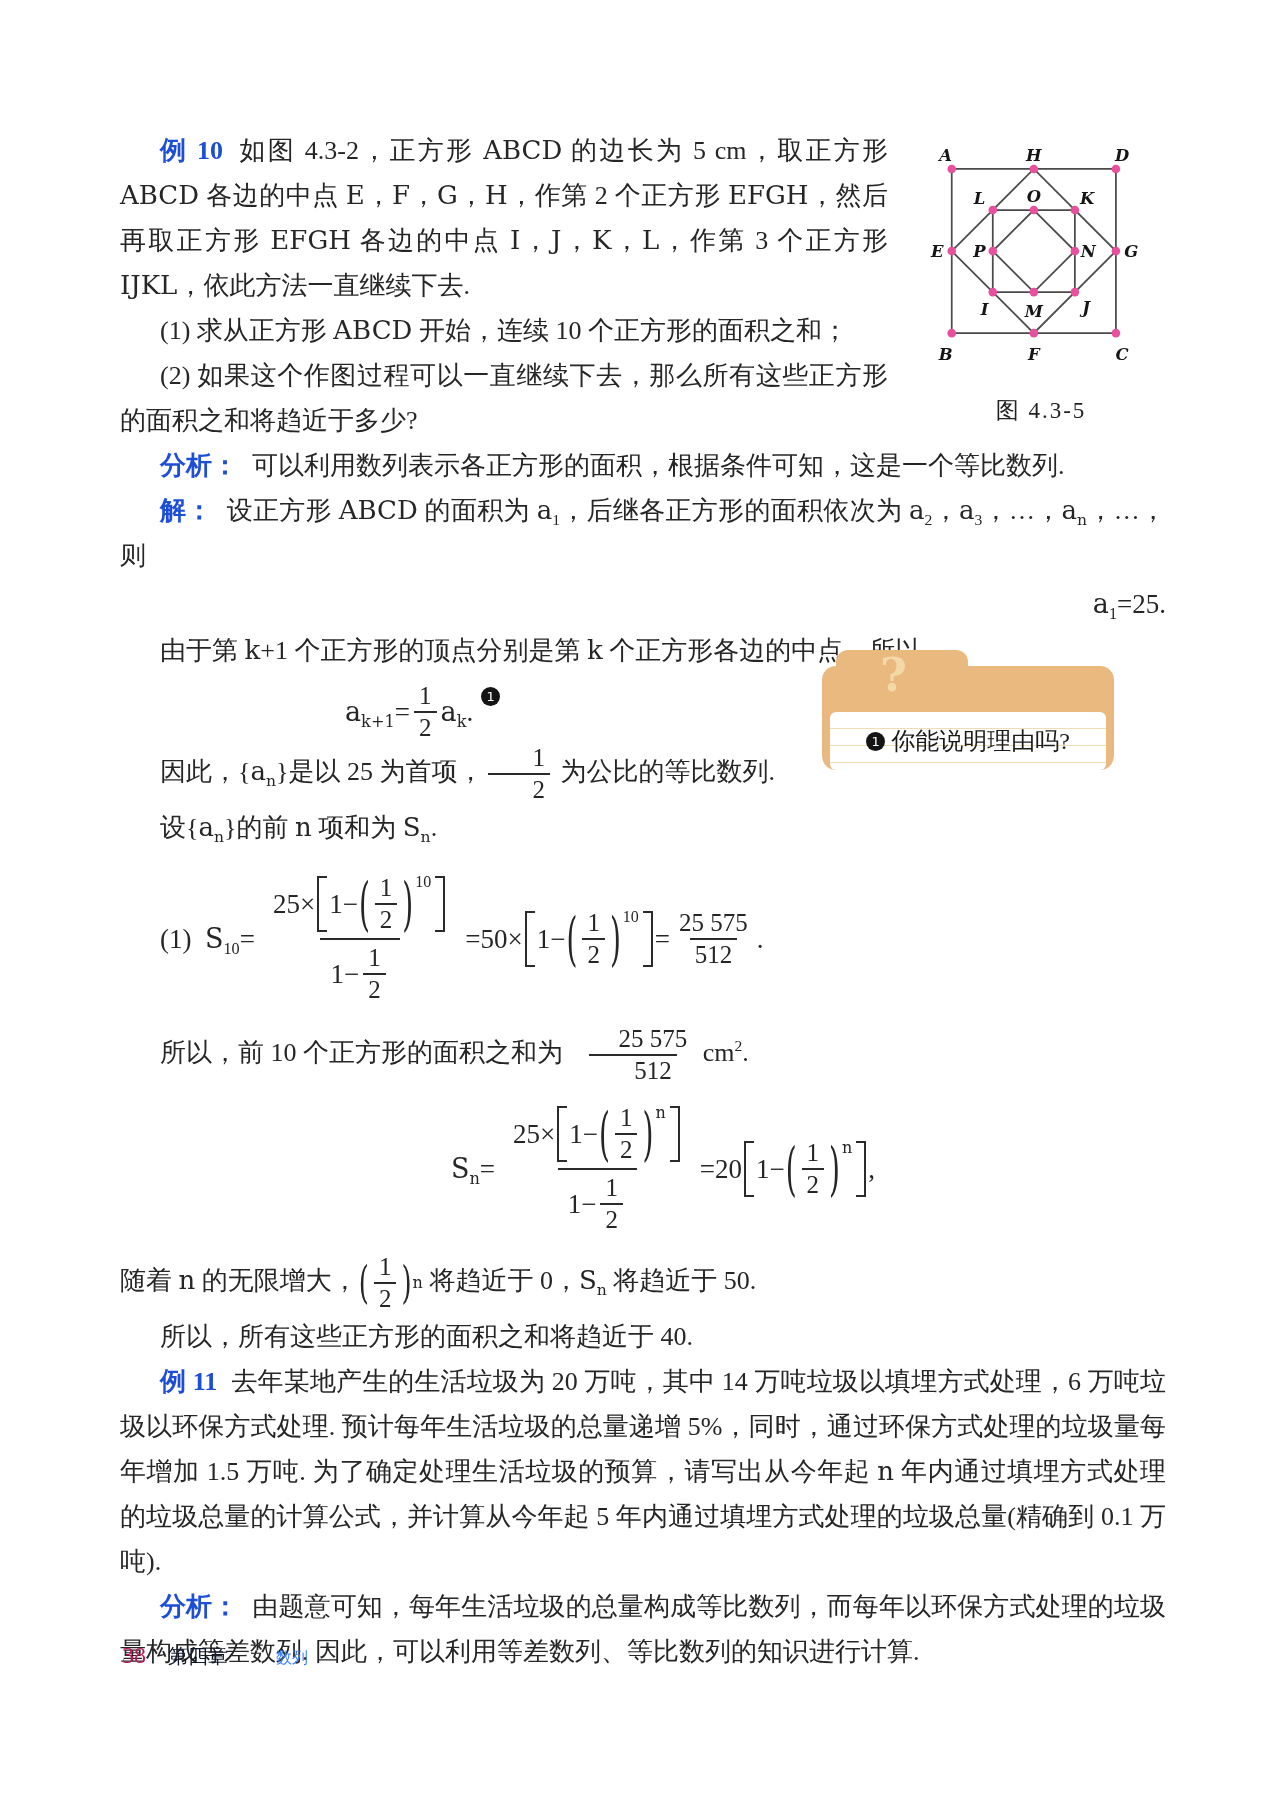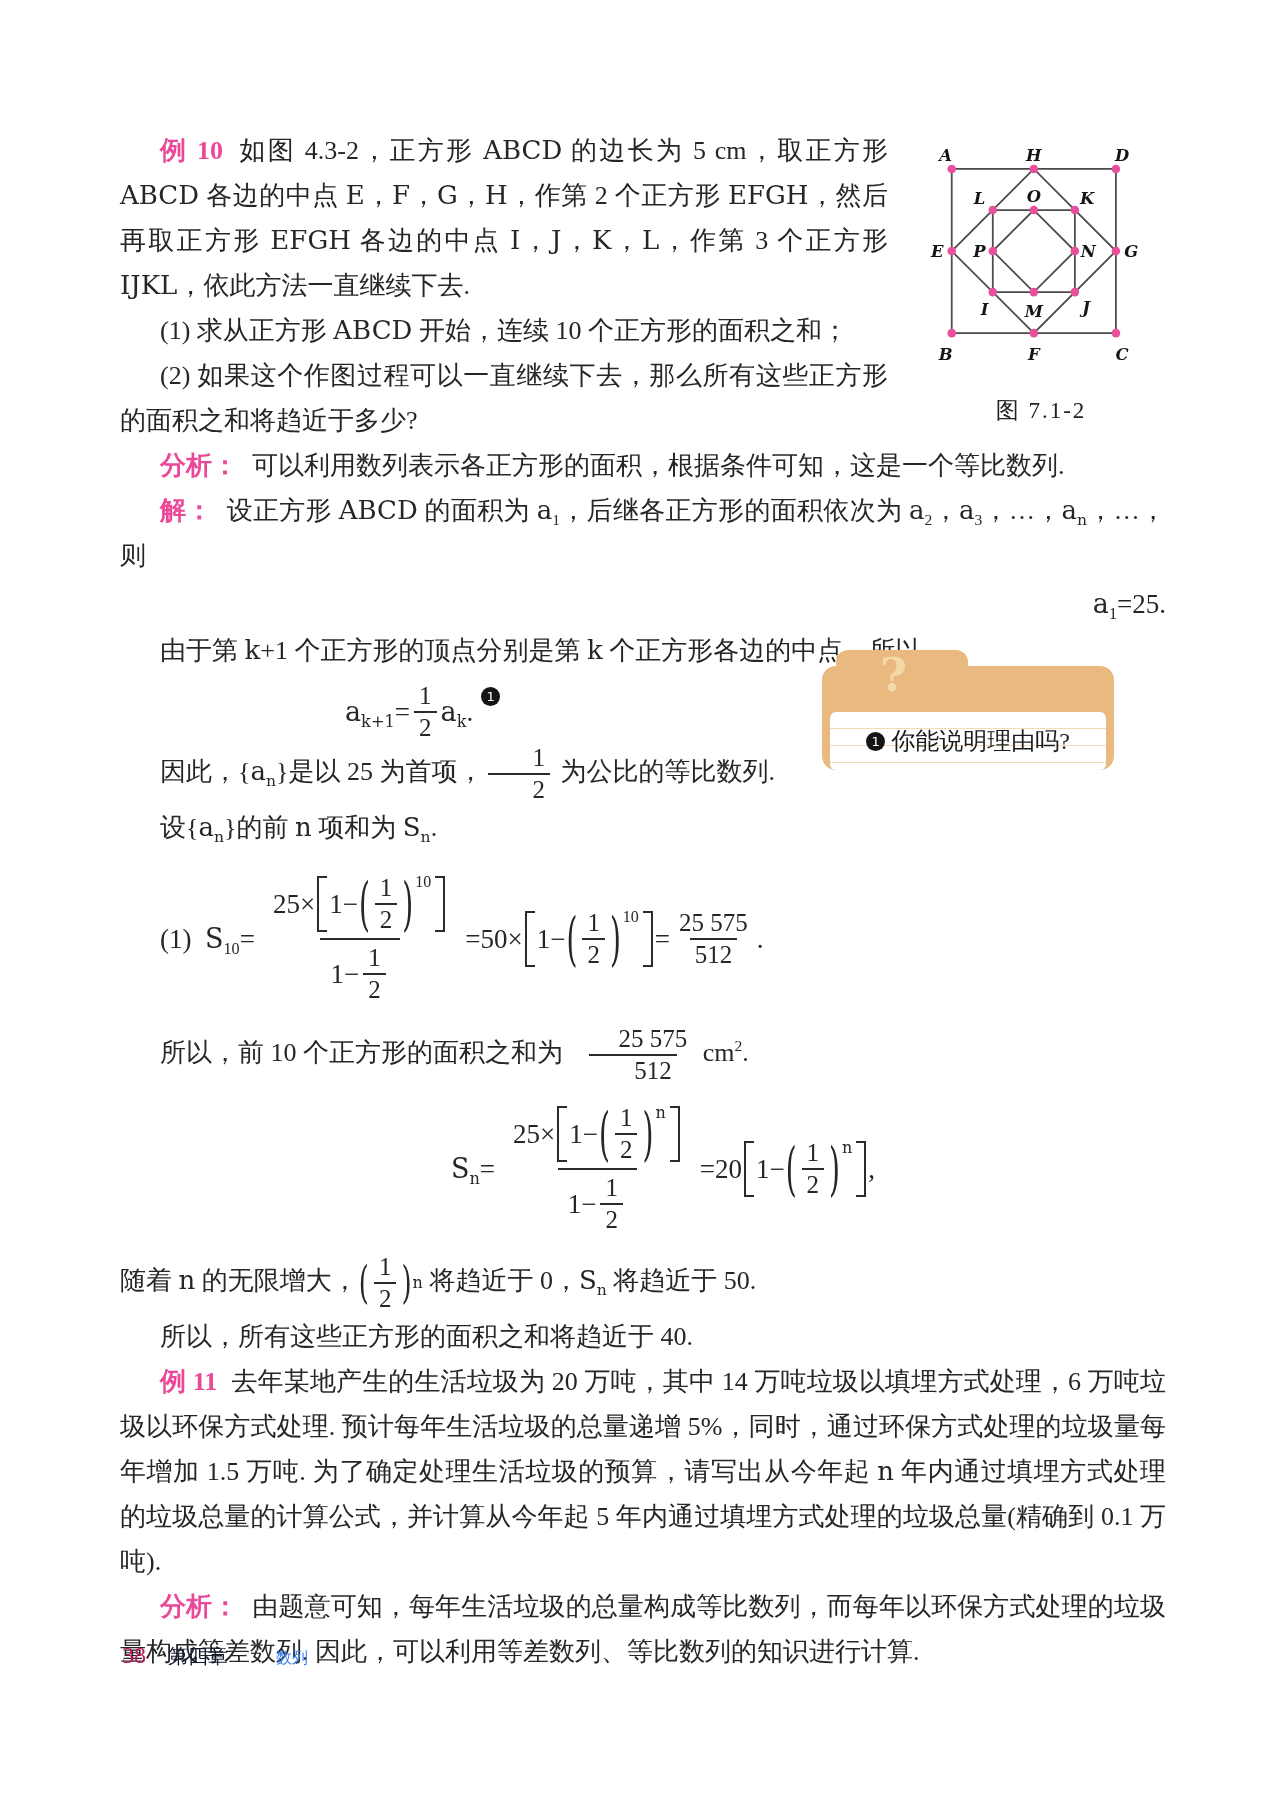--- a/index.html
+++ b/index.html
@@ -6,21 +6,21 @@
   body {
     width:1287px; height:1799px; background:#ffffff; position:relative;
     font-family:"Liberation Serif","DejaVu Serif",serif; color:#262626;
     overflow:hidden;
   }
   .page { position:absolute; inset:0; }
   .content { position:absolute; left:120px; top:128px; width:1046px; }
 
   p.para { font-size:26px; line-height:45px; margin:0; text-align:justify; }
   .indent { text-indent:40px; }
-  .blab { color:#ec4899; font-weight:bold; margin-right:14px; }
+  .blab { color:#1d4ed8; font-weight:bold; margin-right:14px; }
   .iv { font-family:"DejaVu Serif",serif; }
   sub { font-size:60%; line-height:0; }
   sup { font-size:60%; line-height:0; }
 
   
   .fig { float:right; width:250px; margin:2px 0 4px 28px; text-align:center; }
   .fig svg { width:236px; display:block; margin:0 auto; }
   .fig figcaption { font-size:23px; margin-top:8px; color:#222; letter-spacing:2px; }
   .flabels text { font-family:"DejaVu Serif",serif; font-style:italic; font-weight:600;
                   font-size:16px; fill:#151515; text-anchor:middle; }
@@ -131,21 +131,21 @@
             <text x="161" y="124">N</text>
             <text x="203" y="124">G</text>
             <text x="60" y="180">I</text>
             <text x="108" y="182">M</text>
             <text x="159" y="178">J</text>
             <text x="22" y="224">B</text>
             <text x="108" y="224">F</text>
             <text x="194" y="224">C</text>
           </g>
         </svg>
-        <figcaption>图 7.1-2</figcaption>
+        <figcaption>图 4.3-5</figcaption>
       </figure>
 
       <p class="para indent"><span class="blab">例 10</span><span>如图 4.3-2，正方形 <span class="iv">ABCD</span> 的边长为 5 cm，取正方形 <span class="iv">ABCD</span> 各边的中点 <span class="iv">E</span>，<span class="iv">F</span>，<span class="iv">G</span>，<span class="iv">H</span>，作第 2 个正方形 <span class="iv">EFGH</span>，然后再取正方形 <span class="iv">EFGH</span> 各边的中点 <span class="iv">I</span>，<span class="iv">J</span>，<span class="iv">K</span>，<span class="iv">L</span>，作第 3 个正方形 <span class="iv">IJKL</span>，依此方法一直继续下去.</span></p>
       <p class="para indent">(1) 求从正方形 <span class="iv">ABCD</span> 开始，连续 10 个正方形的面积之和；</p>
       <p class="para indent">(2) 如果这个作图过程可以一直继续下去，那么所有这些正方形的面积之和将趋近于多少?</p>
     </div>
 
     <p class="para indent p-analysis1"><span class="blab">分析：</span><span>可以利用数列表示各正方形的面积，根据条件可知，这是一个等比数列.</span></p>
 
     <p class="para indent p-solution"><span class="blab">解：</span><span>设正方形 <span class="iv">ABCD</span> 的面积为 <span class="iv">a</span><sub>1</sub>，后继各正方形的面积依次为 <span class="iv">a</span><sub>2</sub>，<span class="iv">a</span><sub>3</sub>，…，<span class="iv">a</span><sub class="iv">n</sub>，…，则</span></p>

